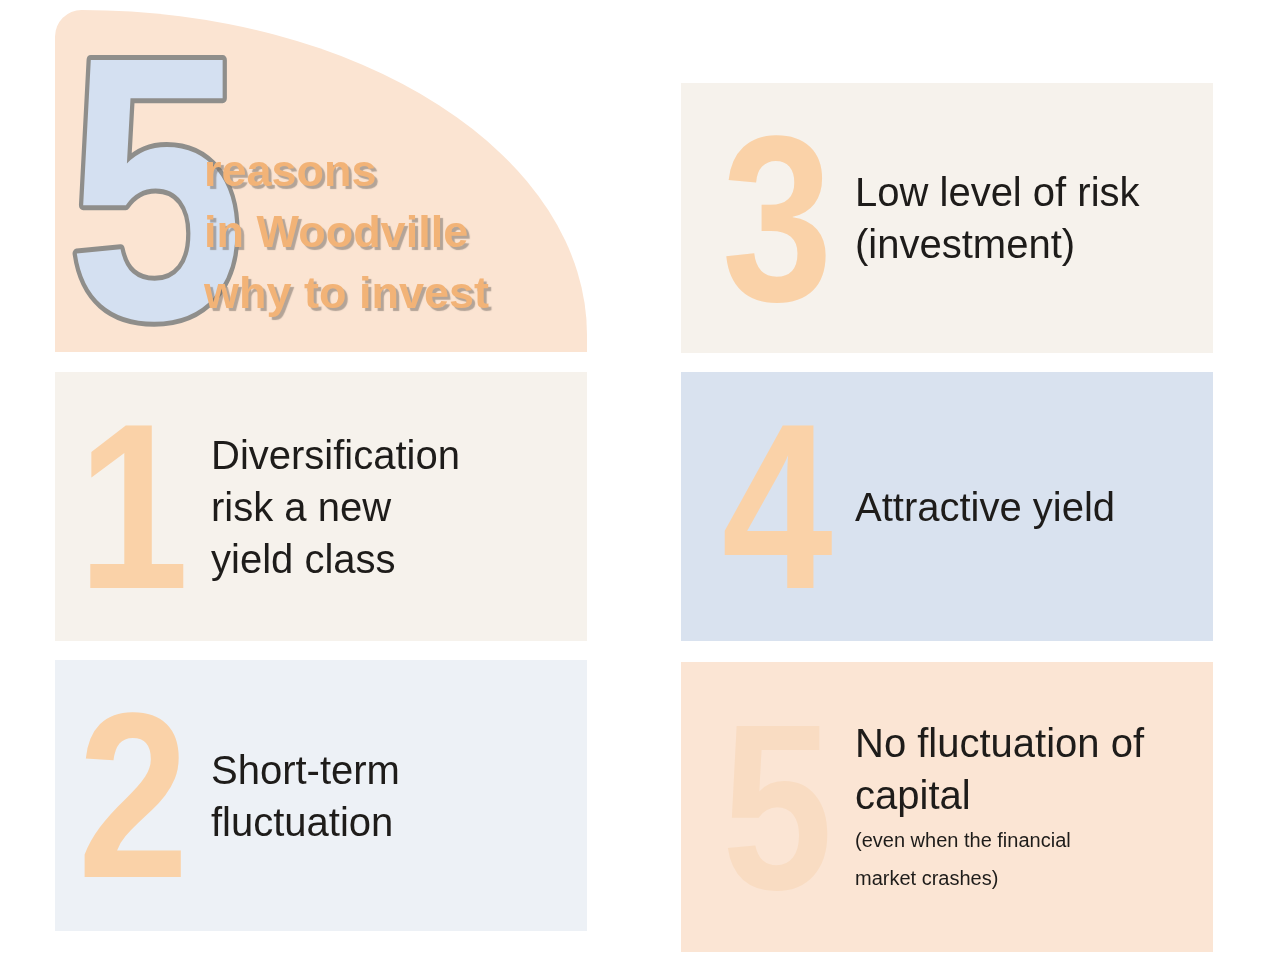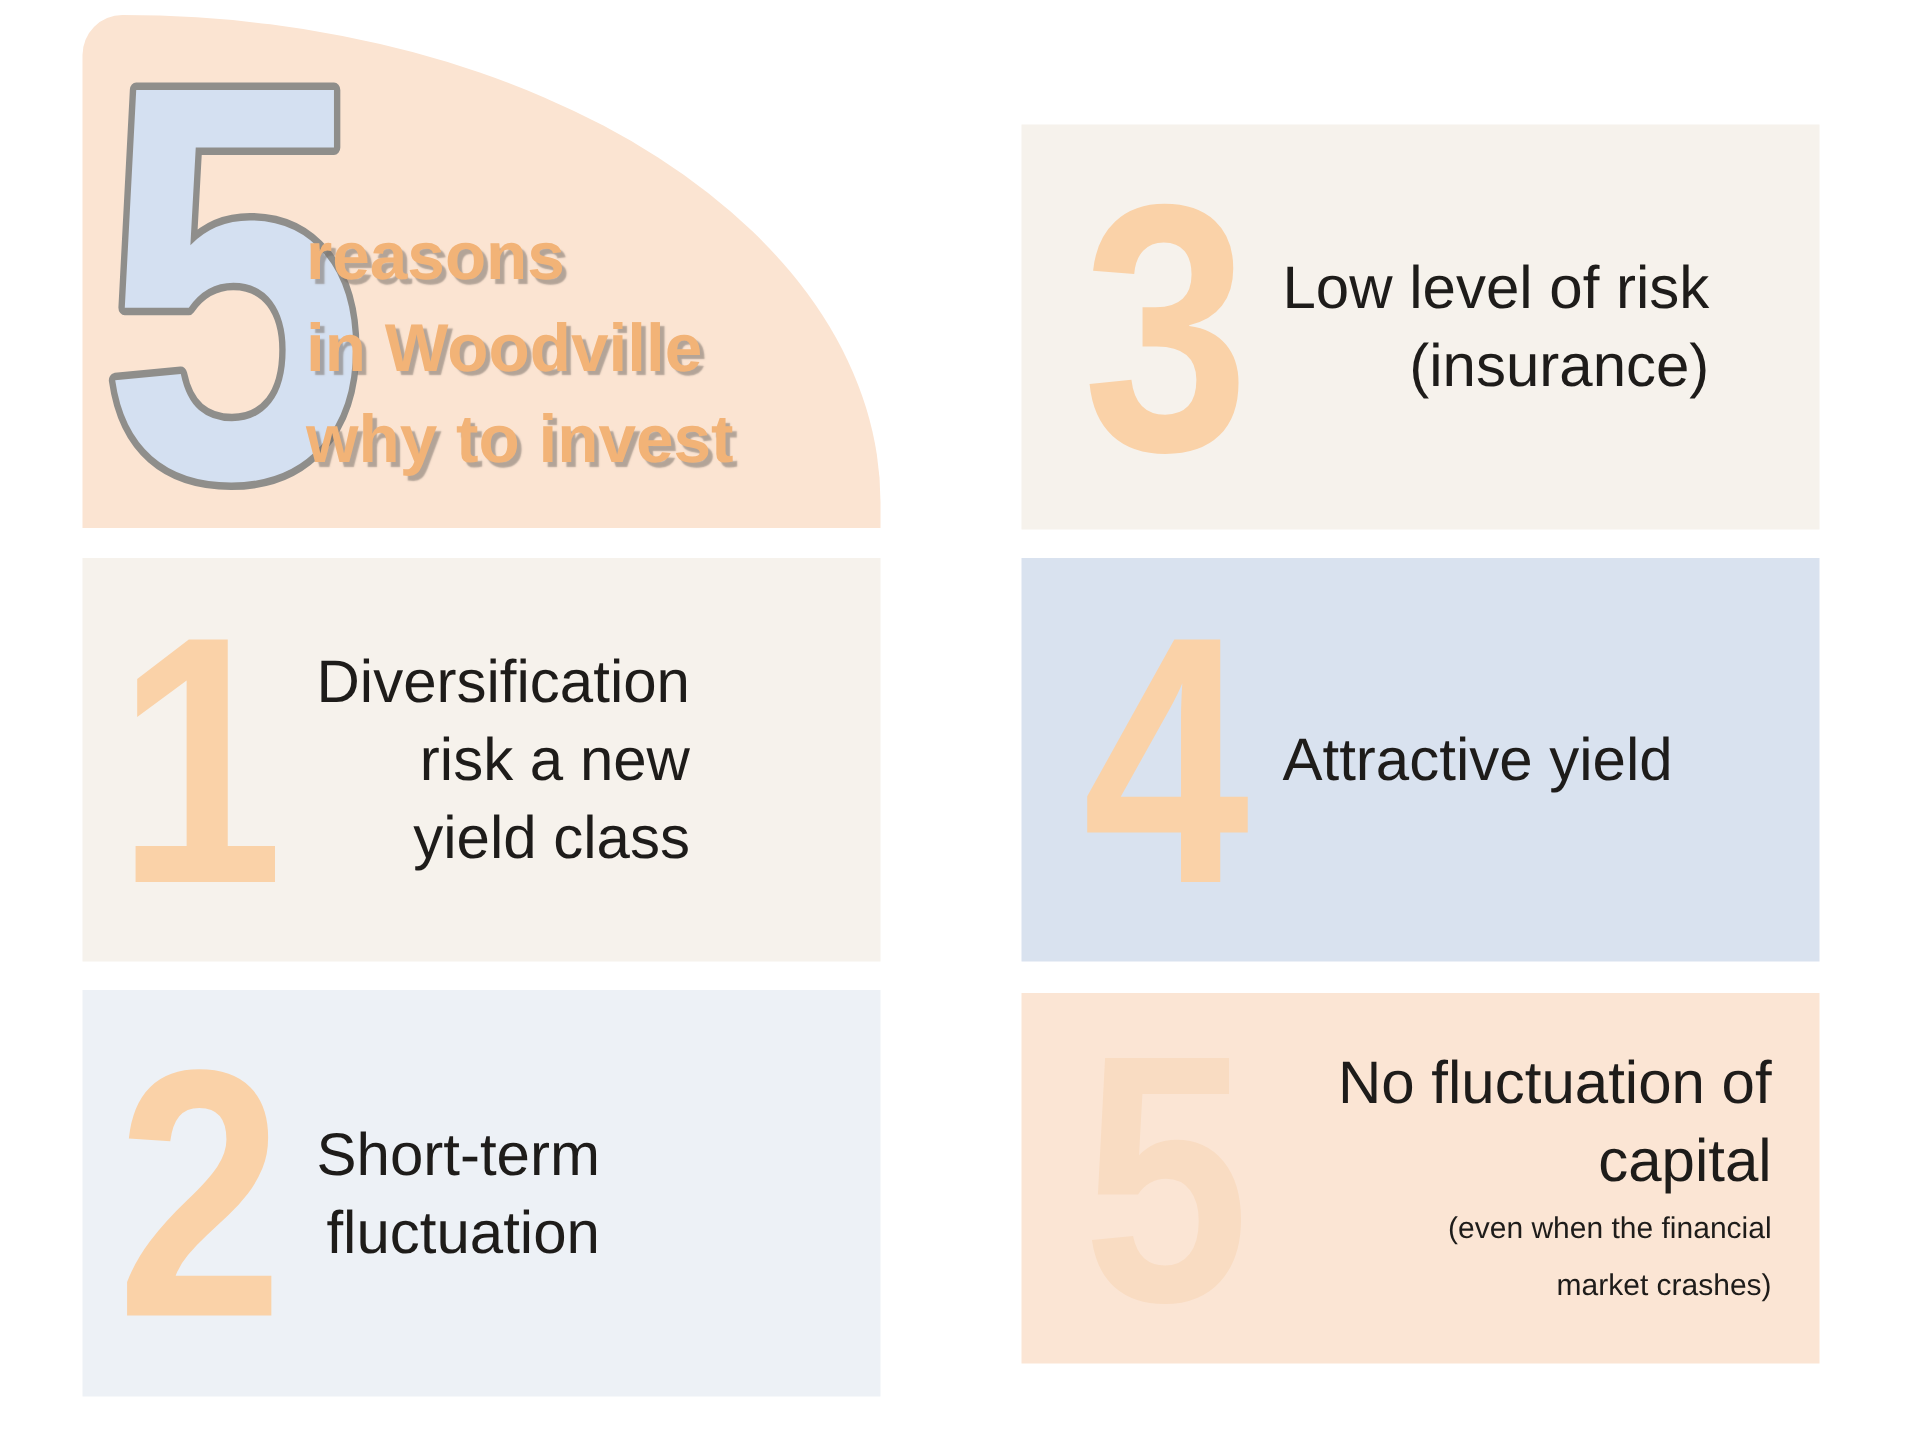--- a/index.html
+++ b/index.html
@@ -46,42 +46,42 @@
   }
   .box.bg-cream { background: #F6F2EC; }
   .box.bg-bluegray { background: #EDF1F6; }
   .box.bg-blue { background: #D9E2EF; }
   .box.bg-peach { background: #FBE5D4; }
 
   .box-1 { left: 55px;  top: 372px; width: 532px; height: 269px; padding-left: 8px; }
   .box-2 { left: 55px;  top: 660px; width: 532px; height: 271px; padding-left: 8px; }
   .box-3 { left: 681px; top: 83px;  width: 532px; height: 270px; padding-left: 26px; }
   .box-4 { left: 681px; top: 372px; width: 532px; height: 269px; padding-left: 26px; }
-  .box-5 { left: 681px; top: 662px; width: 532px; height: 247px; padding-left: 26px; gap: 37px; }
+  .box-5 { left: 681px; top: 662px; width: 532px; height: 290px; padding-left: 26px; }
   .box { box-sizing: border-box; }
 
   .num {
     flex: none;
     width: 140px;
     text-align: center;
     font-size: 235px;
     font-weight: bold;
     line-height: 1;
     color: #FAD2A8;
   }
   .num .digit { display: inline-block; transform: scaleX(0.85); }
   .box-5 .num { color: #F9DCC2; }
 
   .box-text {
     margin-left: 8px;
     font-size: 40px;
     line-height: 52px;
     color: #1E1C1A;
   }
-  .box-text .line { display: block; text-align: right; }
+  .box-text .line { display: block; }
   .box-text .line.small {
     font-size: 20px;
     line-height: 38px;
   }
 </style>
 </head>
 <body>
 
 <div class="canvas">
 
@@ -119,21 +119,21 @@
       <span class="line">fluctuation</span>
     </div>
   </div>
 
   <div class="box box-3 bg-cream">
     <div class="num">
       <span class="digit">3</span>
     </div>
     <div class="box-text">
       <span class="line">Low level of risk</span>
-      <span class="line">(insurance)</span>
+      <span class="line">(investment)</span>
     </div>
   </div>
 
   <div class="box box-4 bg-blue">
     <div class="num">
       <span class="digit">4</span>
     </div>
     <div class="box-text">
       <span class="line">Attractive yield</span>
     </div>

